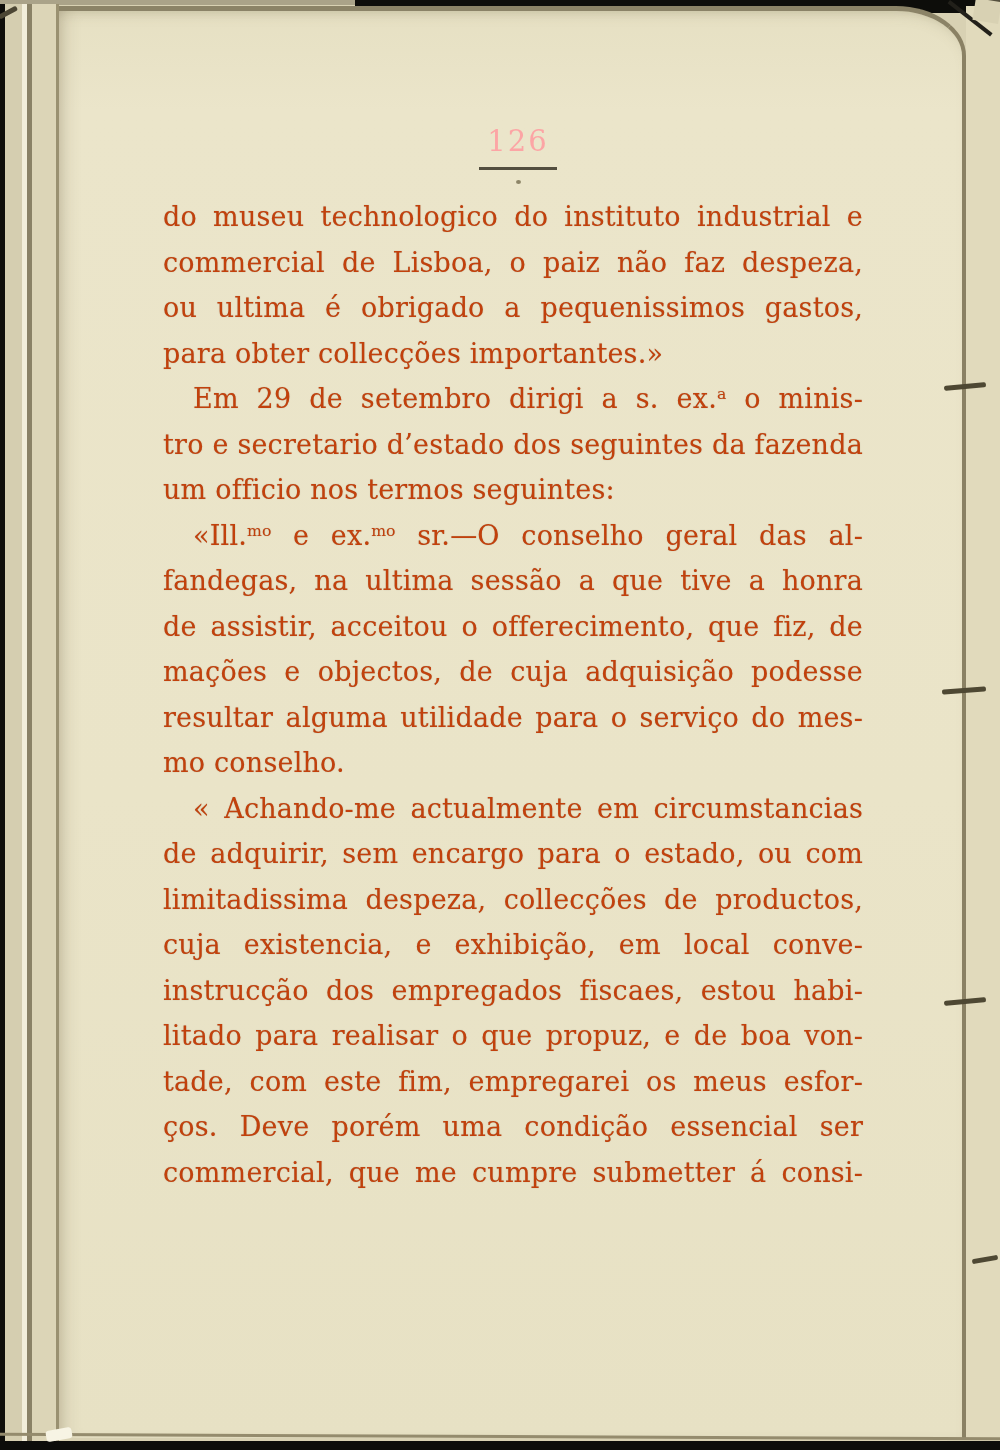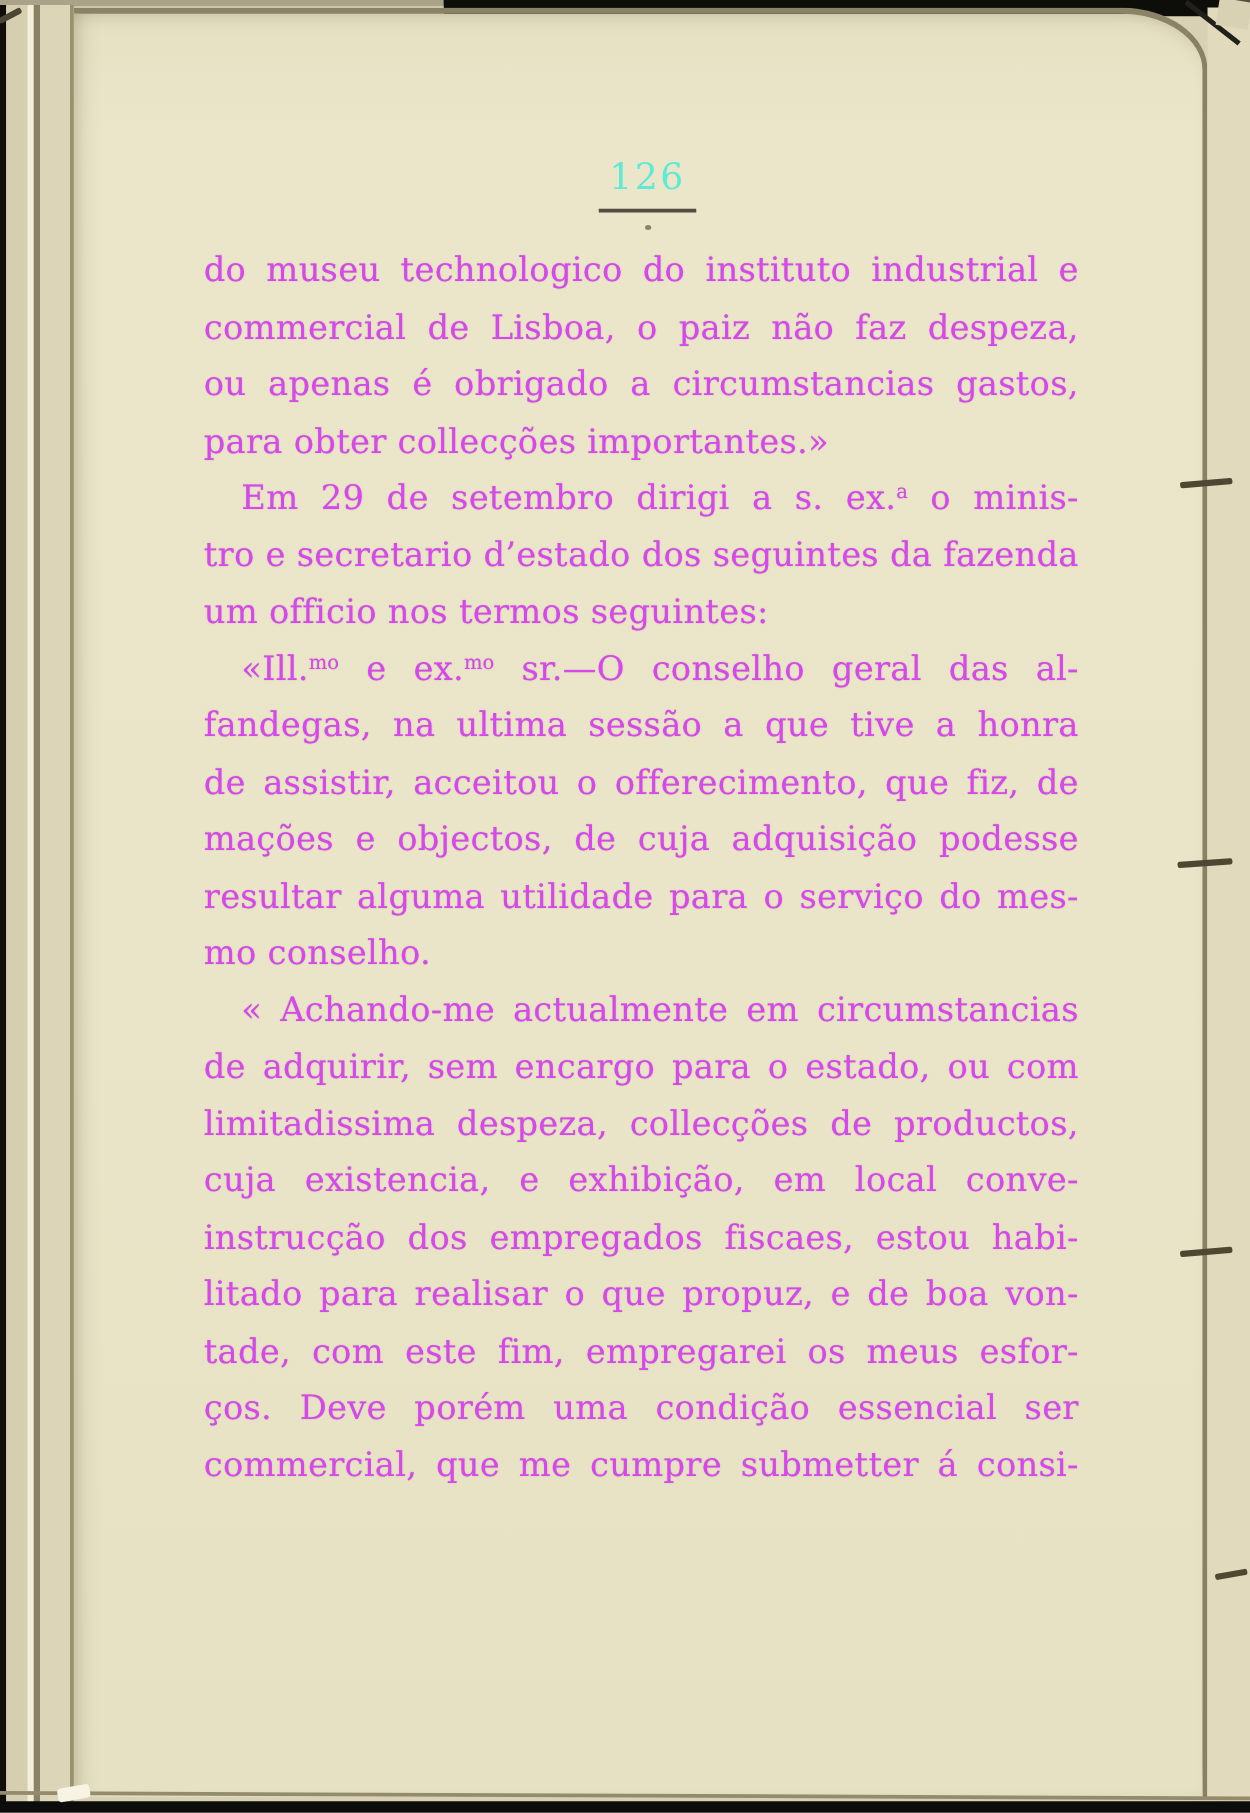--- a/index.html
+++ b/index.html
@@ -57,30 +57,30 @@
   .bottom-line  { left:0; top:1435px; width:1000px; height:3px; background:#948b6d;
                   transform: rotate(0.25deg); }
   .bottom-black { left:0; top:1441px; width:1000px; height:9px; background:#0c0c0a; }
   .bottom-hl    { left:46px; top:1429px; width:26px; height:11px; background:#f7f4e4;
                   transform: rotate(-10deg); border-radius:3px; }
 
   
   .pagenum-wrap {
     left:163px; top:127px; width:700px; text-align:center;
     transform: translateX(5px);
-    color:#5eead4;
+    color:#fca5a5;
   }
   .pagenum { font-size:29px; letter-spacing:2px; line-height:1; }
   .pagenum-rule { width:78px; height:3px; background:#534e3f; margin:11px auto 0 auto; }
   .pagenum-speck { width:5px; height:4px; background:#8d8568; border-radius:50%;
                    margin:10px auto 0 auto; }
 
   .textblock {
     left:163px; top:194px; width:700px;
-    color:#d946ef;
+    color:#c2410c;
     font-size:27px;
     letter-spacing:0.2px;
     text-shadow: 0 0 1px rgba(75,70,61,0.35);
   }
   .line {
     line-height:45.5px;
     height:45.5px;
     text-align: justify;
     text-align-last: justify;
   }
@@ -126,21 +126,21 @@
 
   <div class="abs pagenum-wrap">
     <div class="pagenum">126</div>
     <div class="pagenum-rule"></div>
     <div class="pagenum-speck"></div>
   </div>
 
   <div class="abs textblock" id="textblock">
       <div class="line"><span>do museu technologico do instituto industrial e</span></div>
       <div class="line"><span>commercial de Lisboa, o paiz não faz despeza,</span></div>
-      <div class="line"><span>ou apenas é obrigado a circumstancias gastos,</span></div>
+      <div class="line"><span>ou ultima é obrigado a pequenissimos gastos,</span></div>
       <div class="line end"><span>para obter collecções importantes.»</span></div>
       <div class="line" style="padding-left: 30px;"><span>Em 29 de setembro dirigi a s. ex.</span><span class="sup">a</span><span> o minis-</span></div>
       <div class="line"><span>tro e secretario d’estado dos seguintes da fazenda</span></div>
       <div class="line end"><span>um officio nos termos seguintes:</span></div>
       <div class="line" style="padding-left: 30px;"><span>«Ill.</span><span class="sup">mo</span><span> e ex.</span><span class="sup">mo</span><span> sr.—O conselho geral das al-</span></div>
       <div class="line"><span>fandegas, na ultima sessão a que tive a honra</span></div>
       <div class="line"><span>de assistir, acceitou o offerecimento, que fiz, de</span></div>
       <div class="line"><span>mações e objectos, de cuja adquisição podesse</span></div>
       <div class="line"><span>resultar alguma utilidade para o serviço do mes-</span></div>
       <div class="line end"><span>mo conselho.</span></div>

